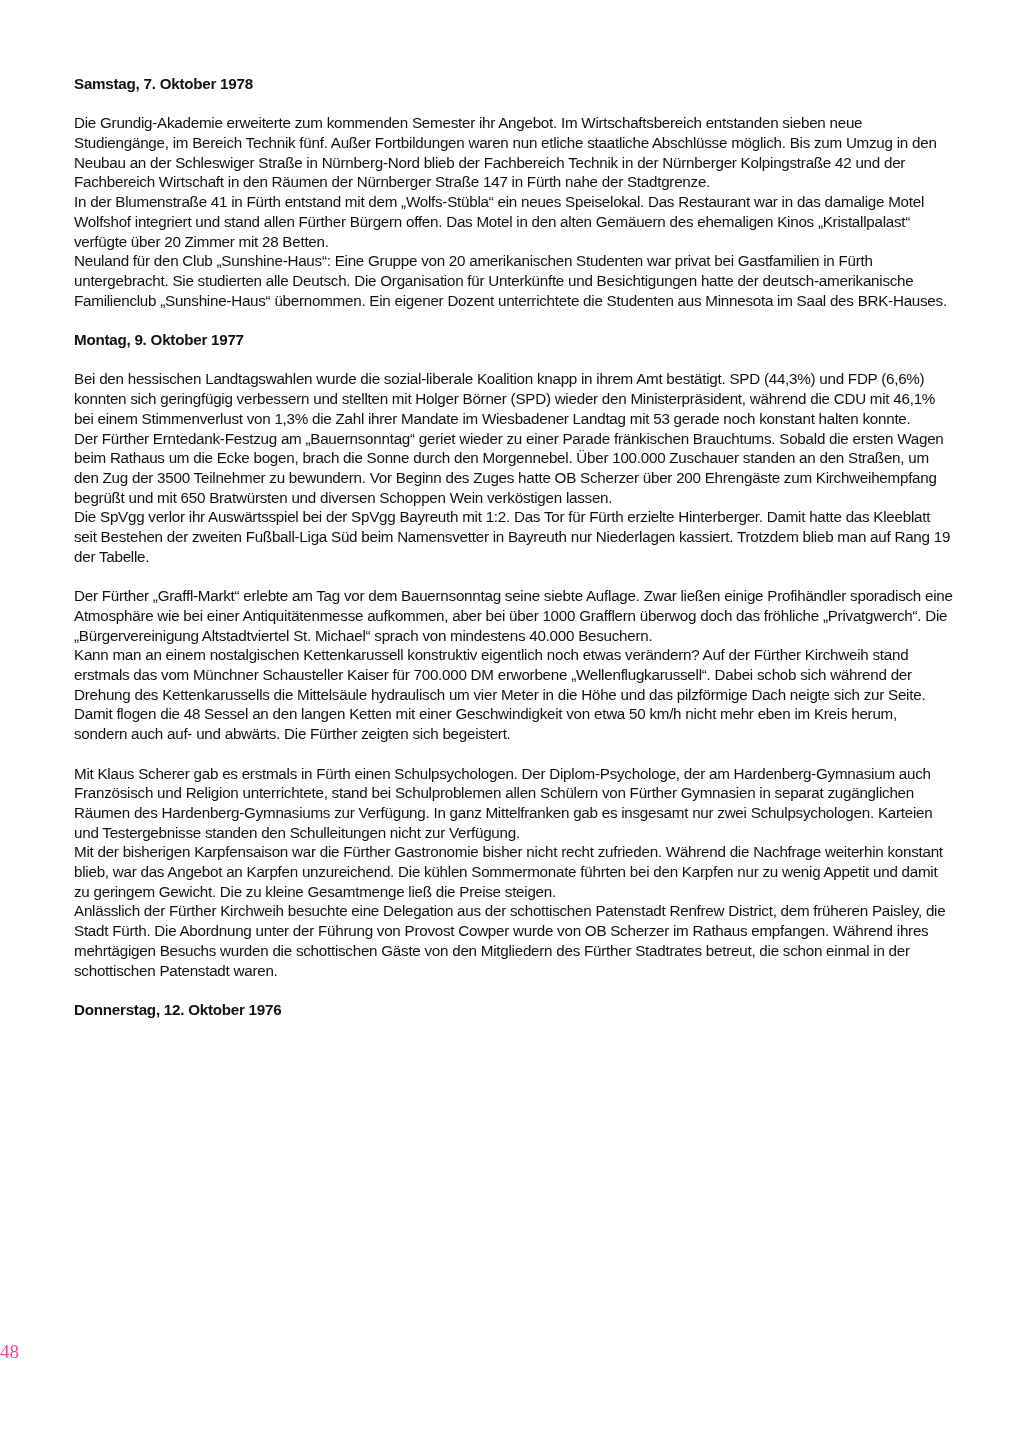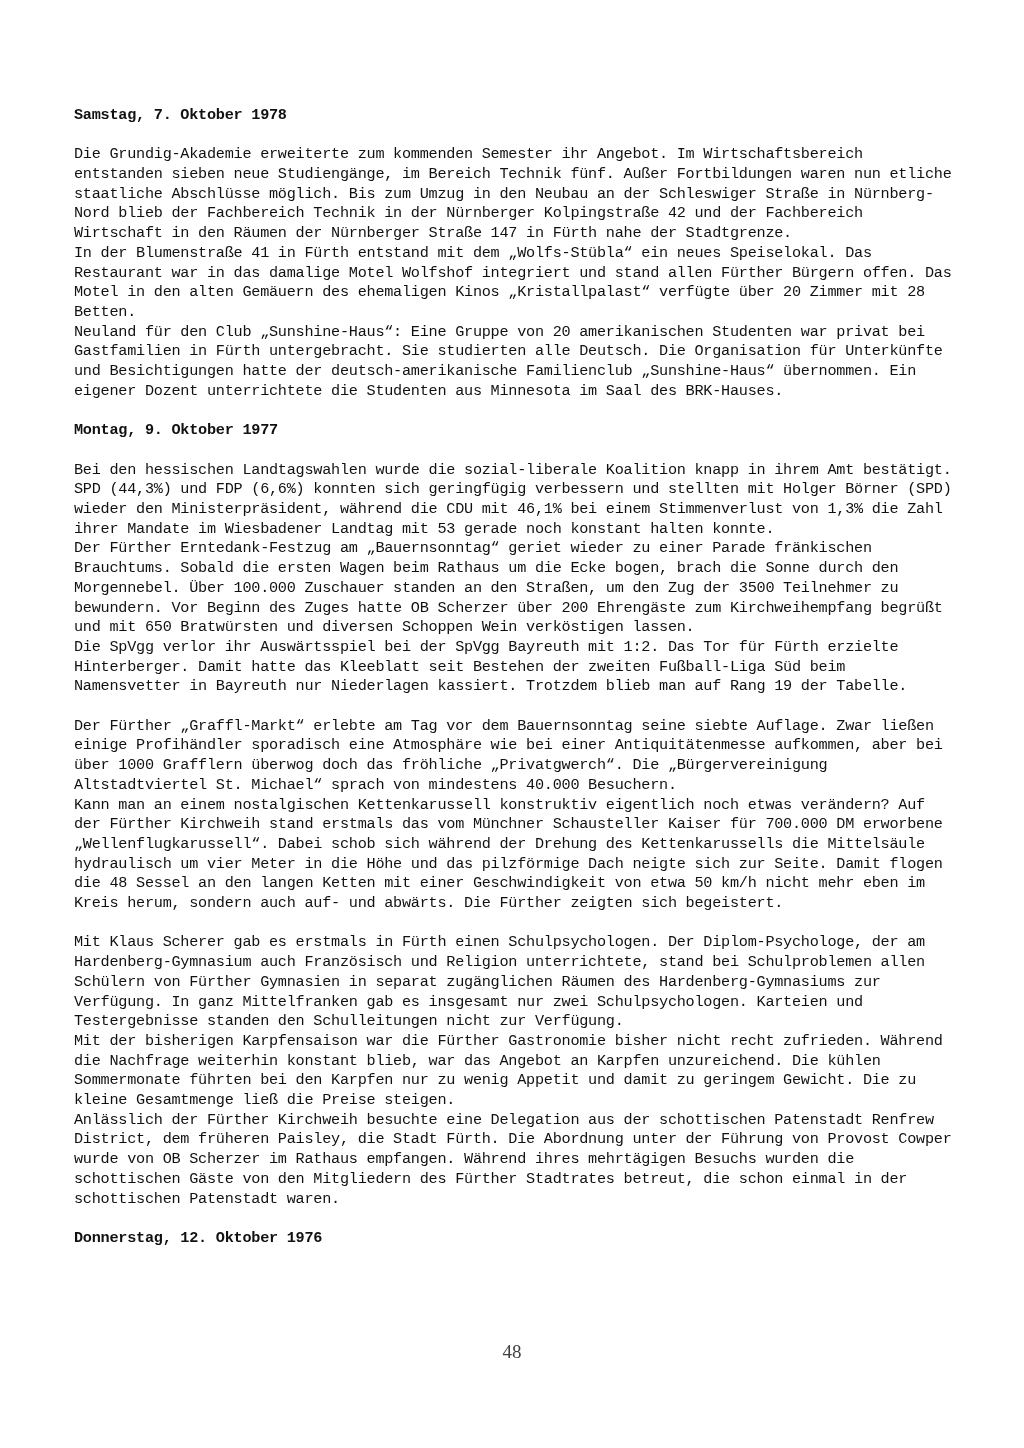--- a/index.html
+++ b/index.html
@@ -12,46 +12,45 @@
       height: 1448px;
       position: relative;
       overflow: hidden;
       color: #111111;
     }
     .page {
       position: absolute;
       left: 74px;
       top: 74px;
       width: 880px;
-      font-family: Liberation Mono, monospace;
+      font-family: Liberation Sans, sans-serif;
       font-size: 15.2px;
       line-height: 19.7px;
       letter-spacing: -0.25px;
-      margin-top: 32px;
     }
     .entry-date {
       font-weight: bold;
       margin: 0 0 19.7px 0;
       height: 19.7px;
     }
     .entry-body {
       margin: 0 0 19.7px 0;
     }
     .para {
       margin: 0;
     }
     .page-number {
       position: absolute;
       left: 0;
       width: 1024px;
       top: 1341px;
-      text-align: center;
+      text-align: left;
       font-family: "Liberation Serif", serif;
       font-size: 19px;
-      color: #404040;
+      color: #ec4899;
     }
   </style>
 </head>
 <body>
 
 <div class="page">
 
   <section>
     <div class="entry-date">Samstag, 7. Oktober 1978</div>
     <div class="entry-body">

